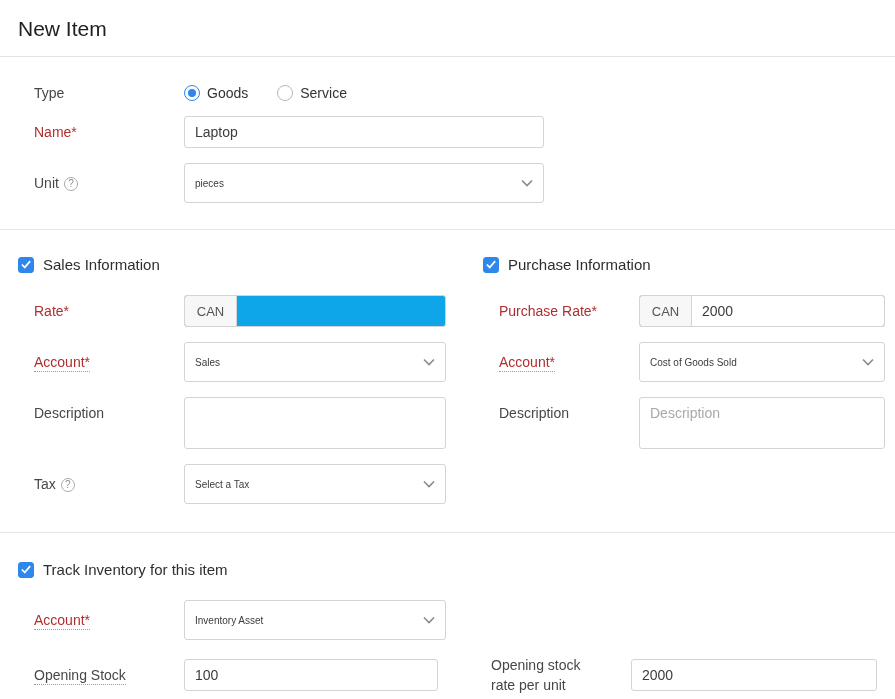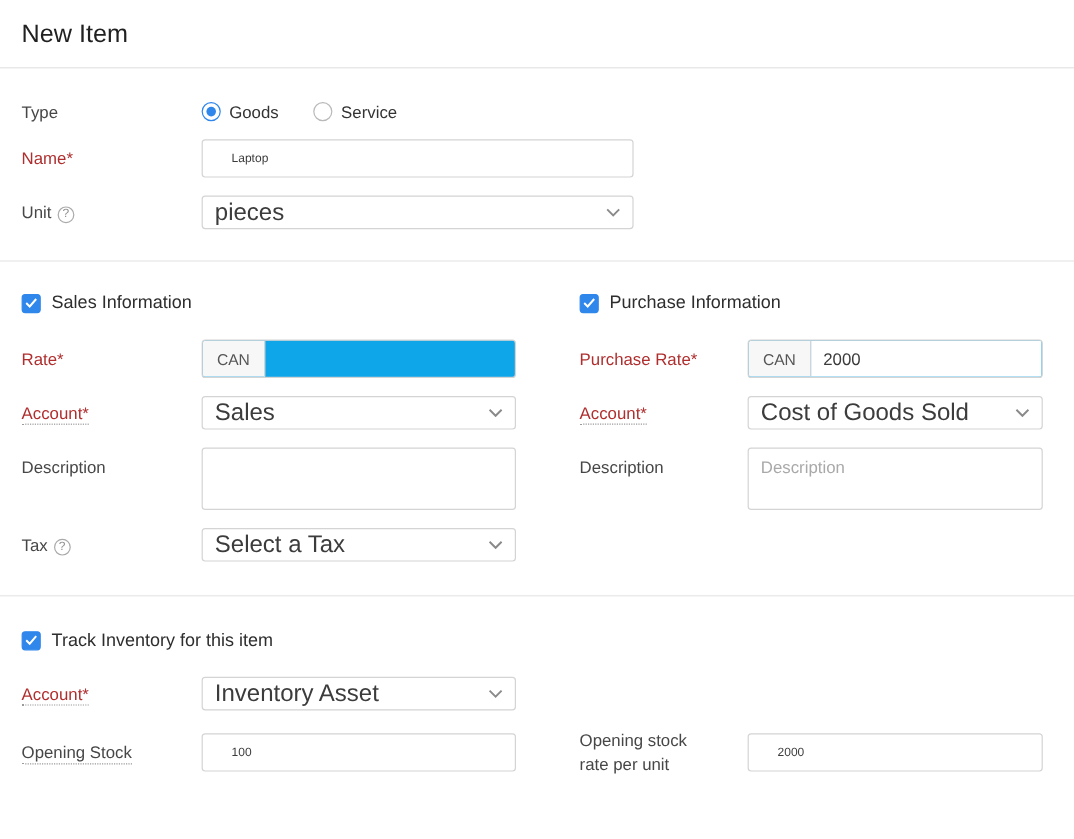--- a/index.html
+++ b/index.html
@@ -4,35 +4,35 @@
 <style>
   * { box-sizing: border-box; margin: 0; padding: 0; }
   html, body { background: #fff; }
   body { font-family: "Liberation Sans", sans-serif; }
   .page { width: 895px; min-height: 699px; background: #fff; color: #333; border-radius: 22px; }
 
   .page-header { padding: 17px 18px 15px; border-bottom: 1px solid #e3e3e3; }
   .page-title { font-size: 21px; font-weight: 400; color: #212121; }
 
   .section { padding: 28px 18px 26px; }
-  .form-row { display: flex; align-items: center; margin-bottom: 15px; }
+  .form-row { display: flex; align-items: center; margin-bottom: 15px; margin-left: 16px; }
   .form-row:last-child { margin-bottom: 0; }
   .form-label { width: 150px; flex: none; font-size: 14px; color: #474747; }
   .required { color: #b02e2e; }
   .dotted { border-bottom: 1px dotted #9a9a9a; padding-bottom: 1px; }
 
   .text-input { height: 32px; border: 1px solid #d4d4d4; border-radius: 3px;
-                padding: 0 24px; font-size: 10px; color: #3c3c3c; font-family: inherit; }
+                padding: 0 10px; font-size: 14px; color: #3c3c3c; font-family: inherit; }
   .w-lg { width: 360px; }
   .w-md { width: 262px; }
   .w-sm { width: 246px; }
 
-  .select { height: 28px; border: 1px solid #d4d4d4; border-radius: 3px; background: #fff;
+  .select { height: 40px; border: 1px solid #d4d4d4; border-radius: 3px; background: #fff;
             display: flex; align-items: center; justify-content: space-between;
-            padding: 0 10px; font-size: 20px; color: #3c3c3c; cursor: pointer; }
+            padding: 0 10px; font-size: 10px; color: #3c3c3c; cursor: pointer; }
   .chevron { width: 12px; height: 8px; flex: none; }
 
   .radio-group { display: flex; align-items: center; gap: 29px; }
   .radio-option { display: flex; align-items: center; gap: 7px; font-size: 14px; color: #333; cursor: pointer; }
   .radio { width: 16px; height: 16px; border: 1px solid #b9b9b9; border-radius: 50%;
            position: relative; background: #fff; flex: none; }
   .radio.selected { border-color: #2f86eb; }
   .radio.selected::after { content: ""; position: absolute; left: 3px; top: 3px; right: 3px; bottom: 3px;
                            background: #2f86eb; border-radius: 50%; }
 

